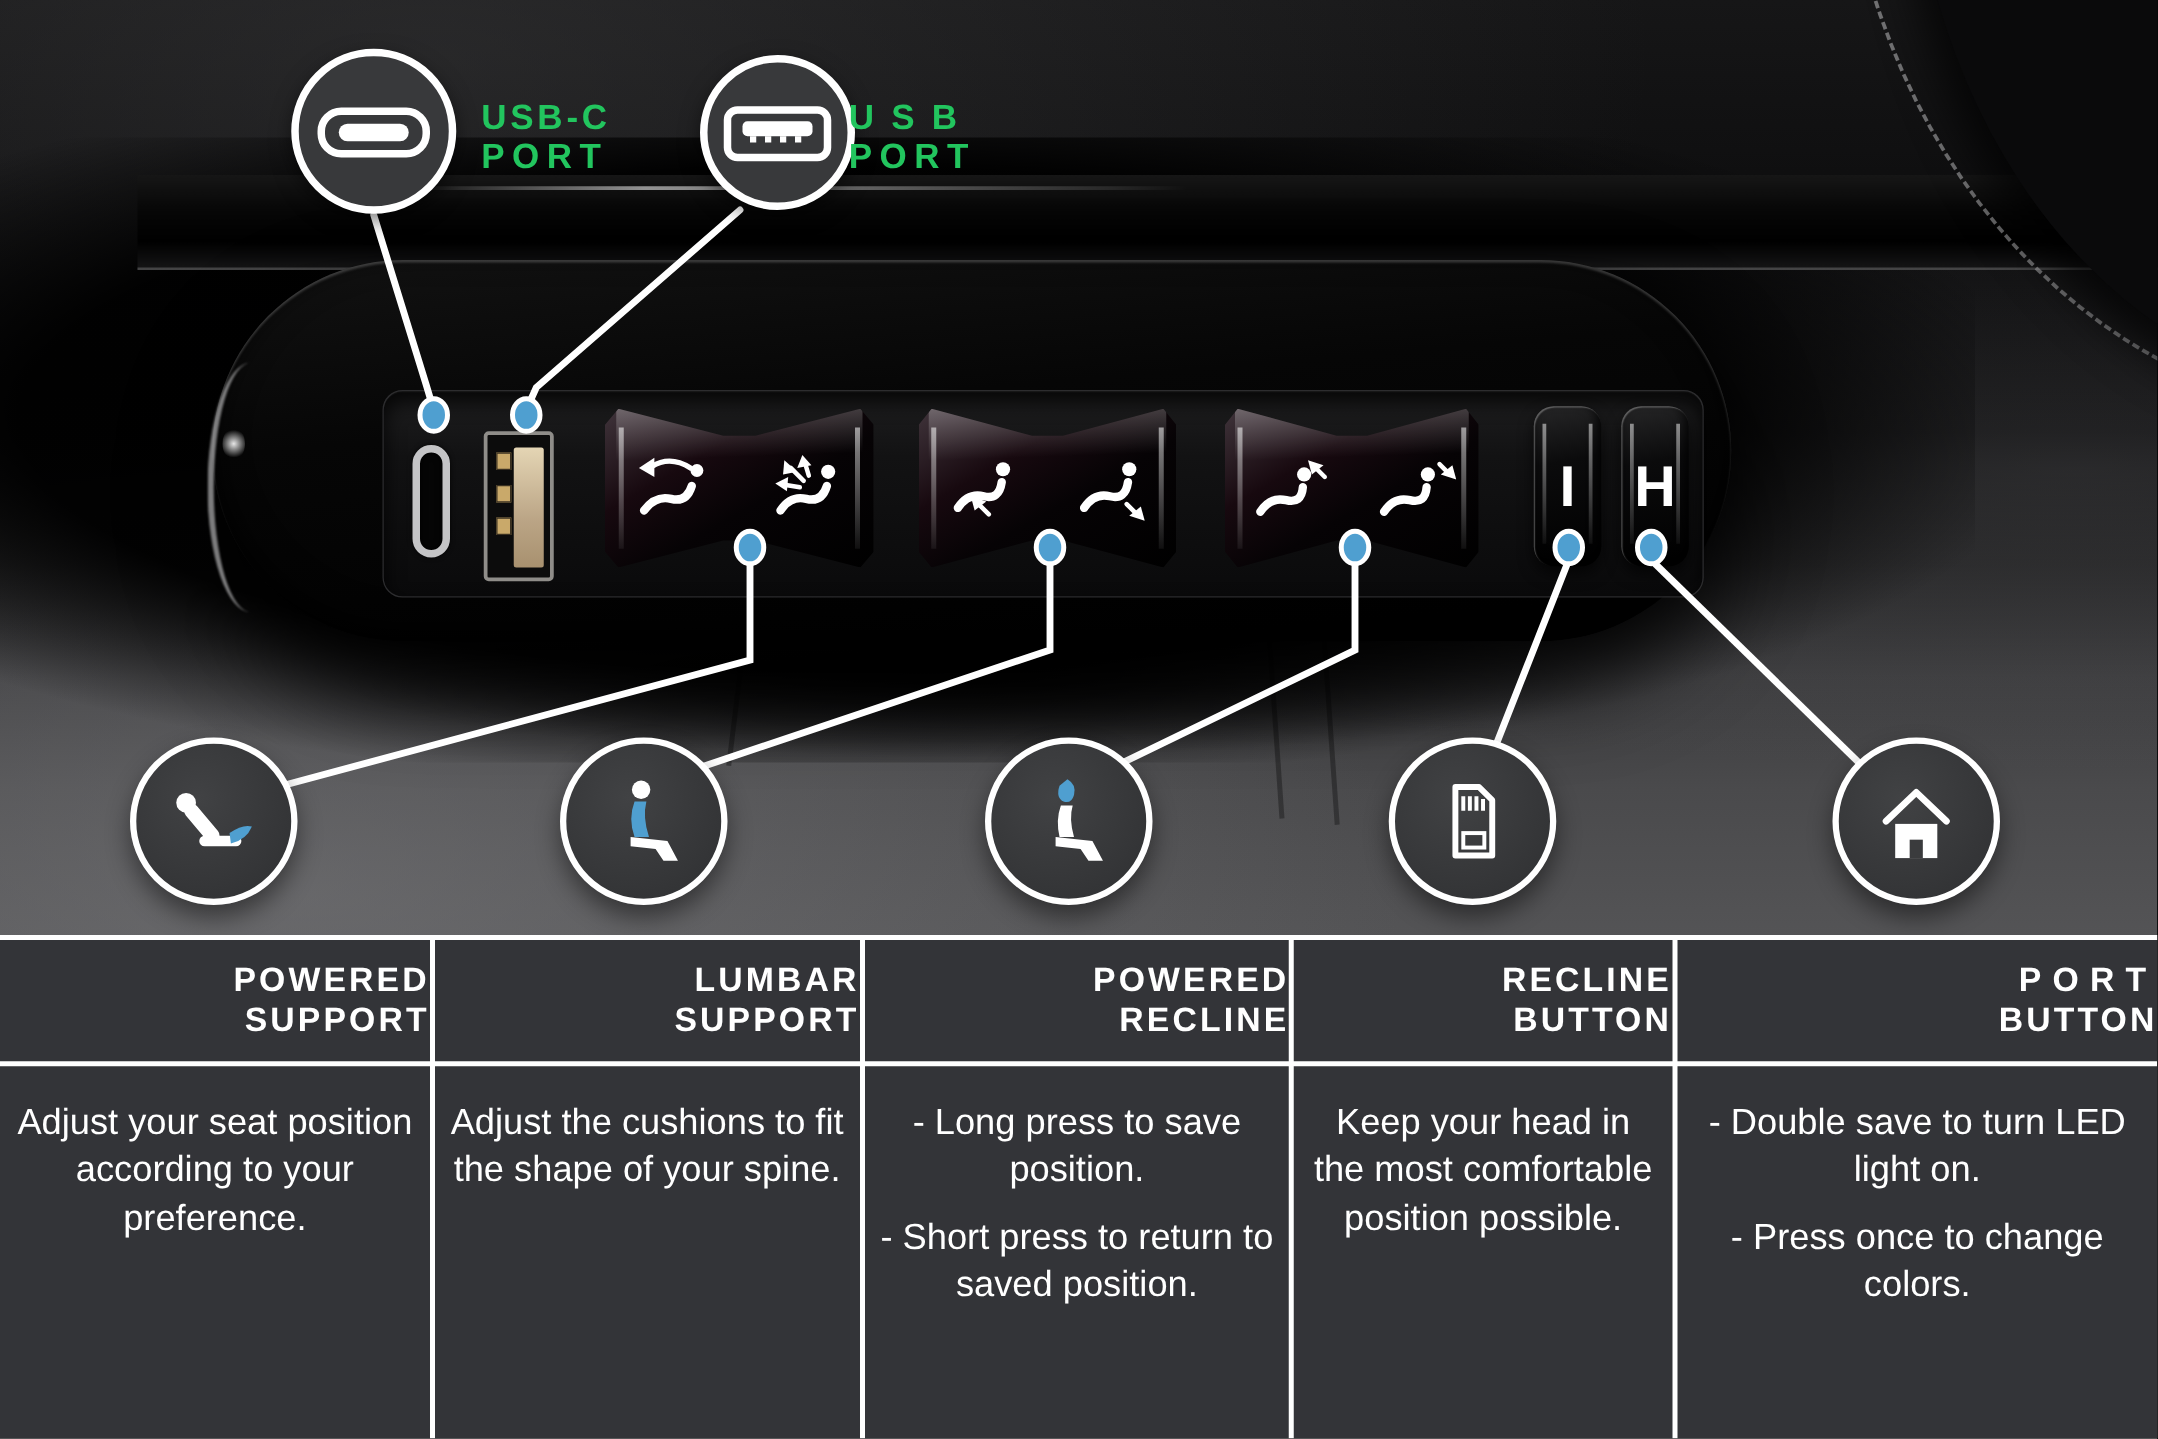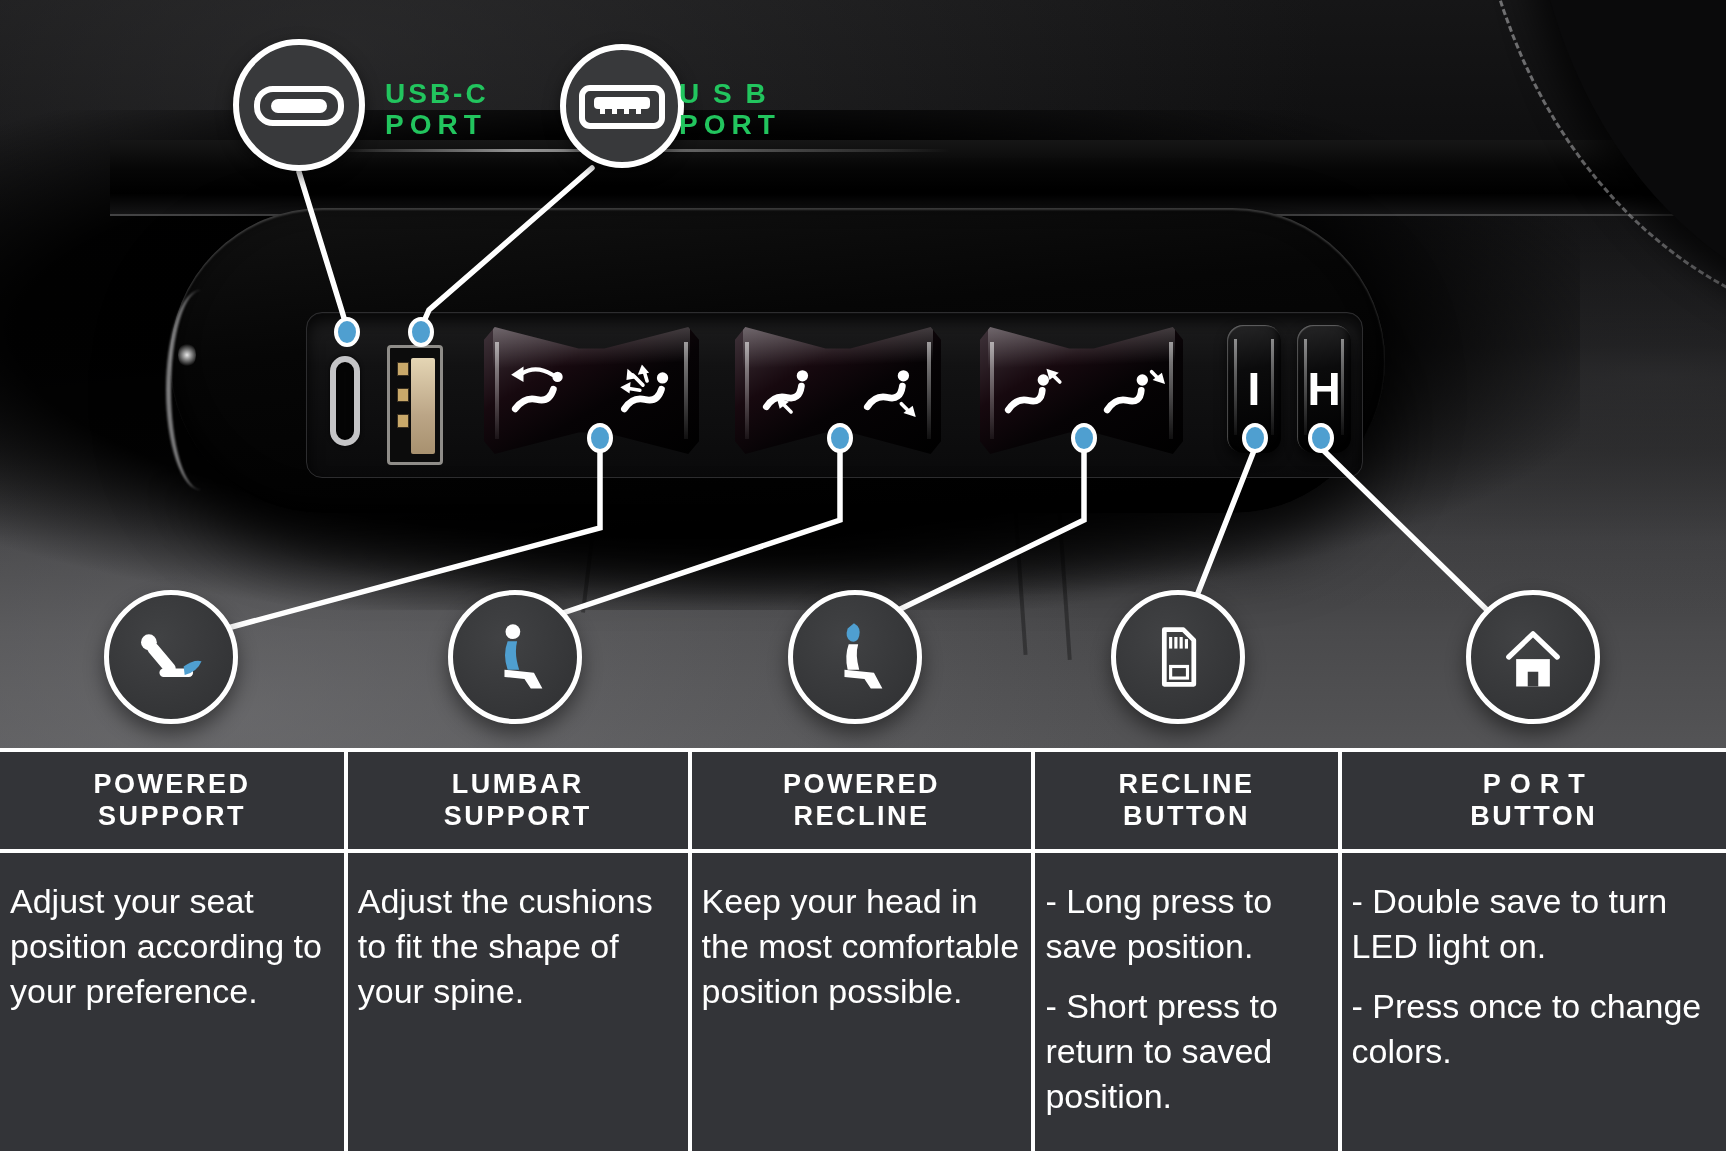--- a/index.html
+++ b/index.html
@@ -141,25 +141,25 @@
   .fc1 { left:104px; } .fc2 { left:448px; } .fc3 { left:788px; } .fc4 { left:1111px; } .fc5 { left:1466px; }
   
   .info-table {
     position:absolute; left:0; top:748px; width:1726px; height:403px;
     background:#fff; border-top:4px solid #fff;
     display:grid; grid-template-columns:347fr 343fr 343fr 305fr 388fr;
     grid-template-rows:97px 1fr; gap:4px;
   }
   .cell { background:#333438; color:#fff; }
   .head-cell {
-    display:flex; flex-direction:column; align-items:center; justify-content:center;
+    display:flex; flex-direction:column; align-items:flex-end; justify-content:center;
     font-weight:bold; font-size:27px; letter-spacing:2.5px; line-height:1.15; text-align:center;
   }
   .head-cell .sp { letter-spacing:9px; text-indent:9px; }
-  .body-cell { padding:26px 10px 14px 10px; text-align:left; font-size:34px; line-height:1.32; }
+  .body-cell { padding:26px 10px 14px 10px; text-align:center; font-size:29px; line-height:1.32; }
   .body-cell p { margin-bottom:15px; }
 </style>
 </head>
 <body>
 
 <div class="stage">
 
   <div class="photo"></div>
   <div class="backdrop-dark"></div>
   <div class="gloss-bar"></div>
@@ -372,25 +372,25 @@
       <div>BUTTON</div>
     </div>
 
     <div class="cell body-cell">
       <p>Adjust your seat position according to your preference.</p>
     </div>
     <div class="cell body-cell">
       <p>Adjust the cushions to fit the shape of your spine.</p>
     </div>
     <div class="cell body-cell">
-      <p>Keep your head in the most comfortable position possible.</p>
-    </div>
-    <div class="cell body-cell">
       <p>- Long press to save position.</p>
       <p>- Short press to return to saved position.</p>
     </div>
     <div class="cell body-cell">
+      <p>Keep your head in the most comfortable position possible.</p>
+    </div>
+    <div class="cell body-cell">
       <p>- Double save to turn LED light on.</p>
       <p>- Press once to change colors.</p>
     </div>
   </div>
 
 </div>
 
 </body></html>

